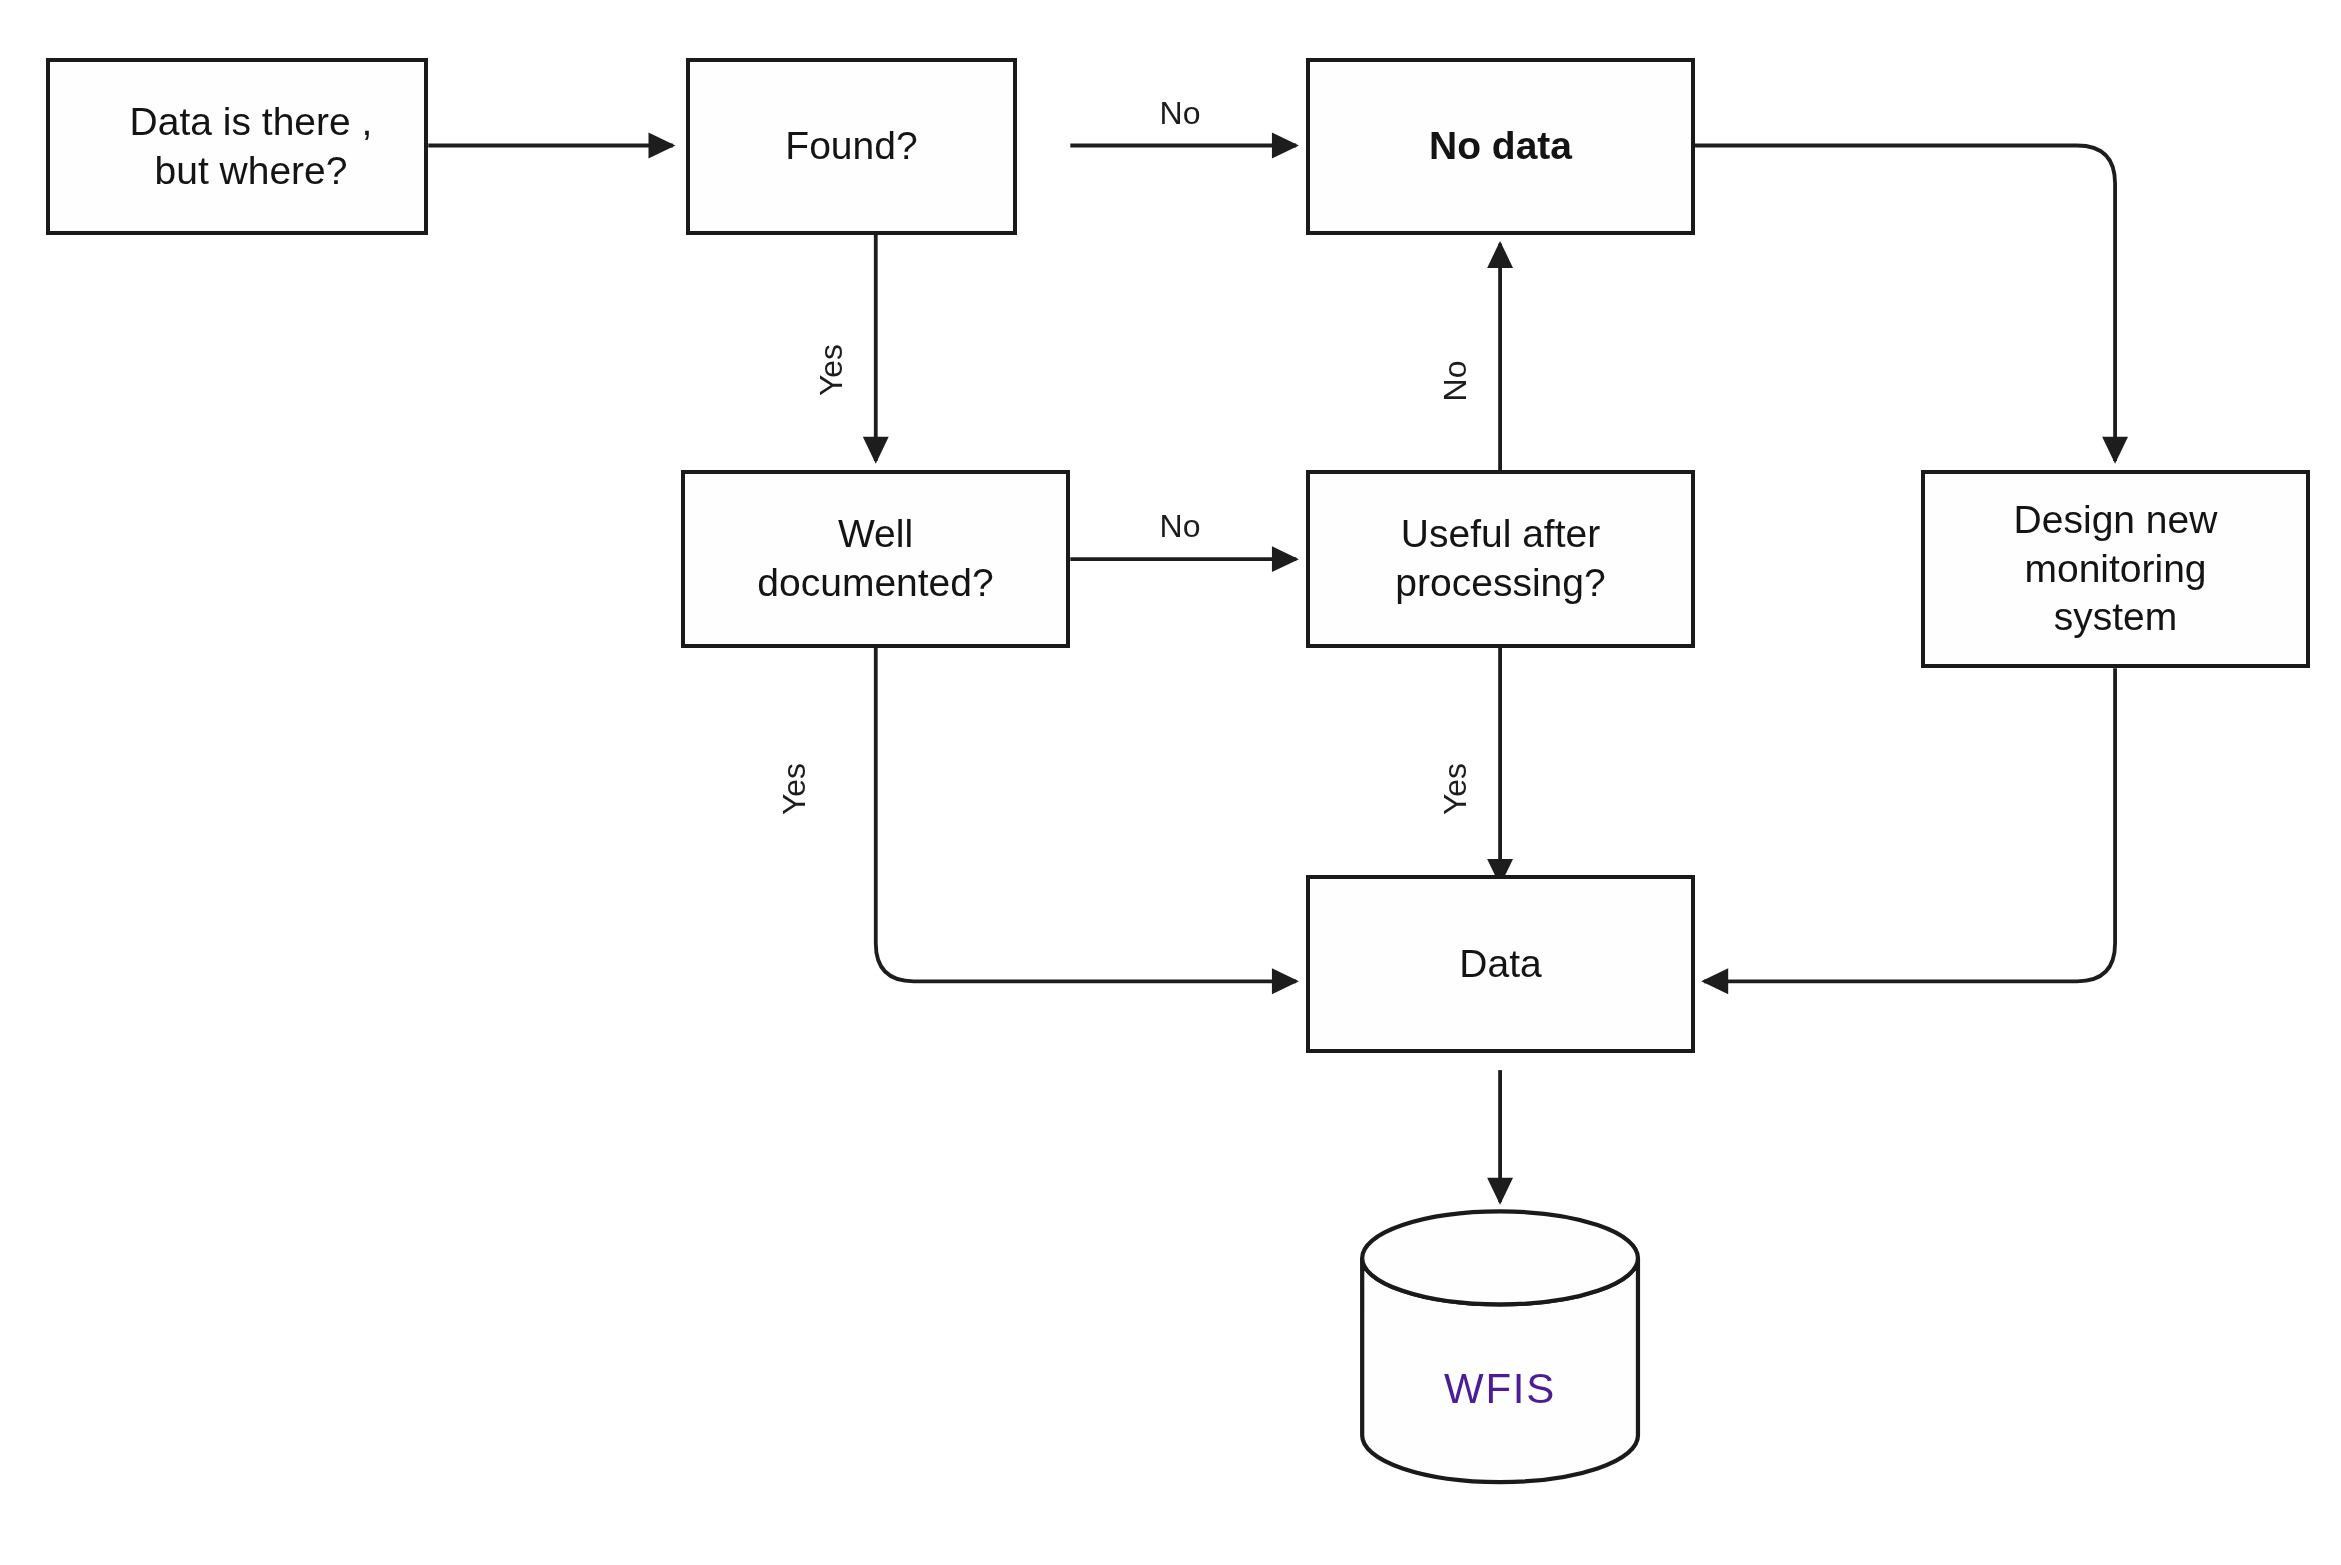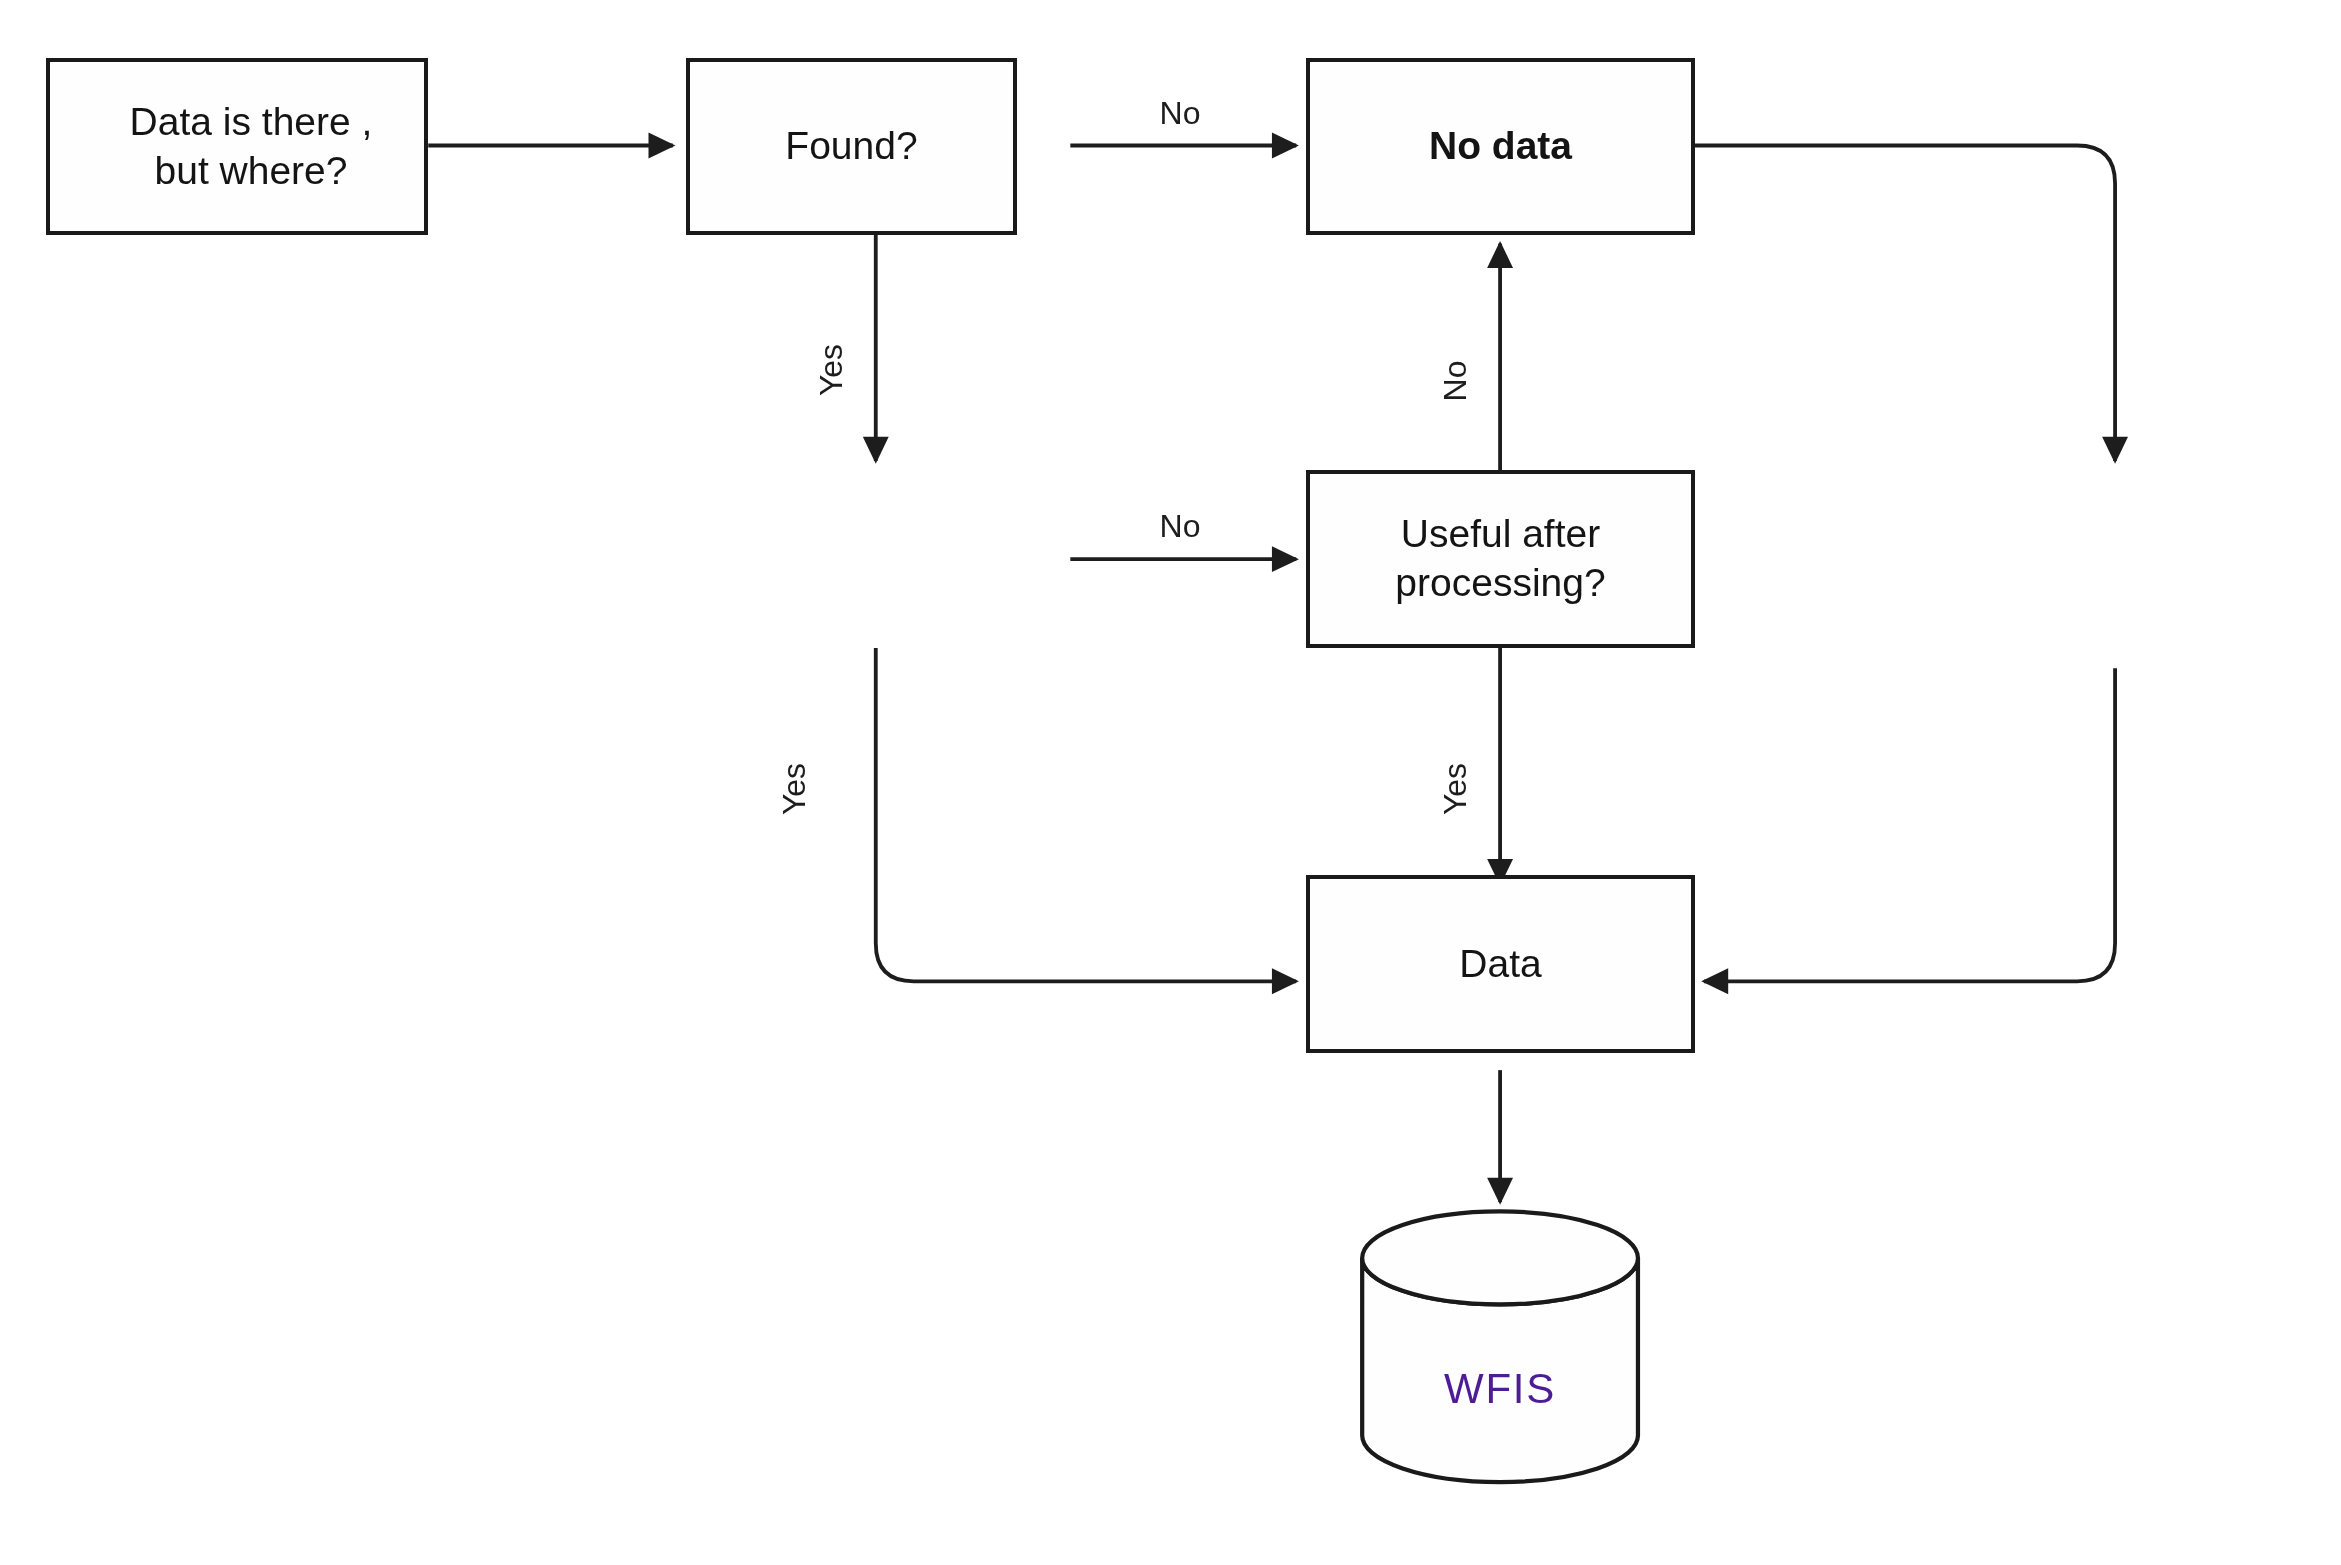--- a/index.html
+++ b/index.html
@@ -95,24 +95,29 @@
     </g>
   </svg>
 
   <div class="node" id="node-start">Data is there ,
 but where?</div>
 
   <div class="node" id="node-found">Found?</div>
 
   <div class="node" id="node-nodata">No data</div>
 
+  <div class="node" id="node-welldoc">Well
+documented?</div>
 
   <div class="node" id="node-useful">Useful after
 processing?</div>
 
+  <div class="node" id="node-design">Design new
+monitoring
+system</div>
 
   <div class="node" id="node-data">Data</div>
 
   <div class="edge-label" style="left:1180px; top:113px;">No</div>
 
   <div class="edge-label rotated" style="left:831px; top:370px;">Yes</div>
 
   <div class="edge-label" style="left:1180px; top:526px;">No</div>
 
   <div class="edge-label rotated" style="left:1455px; top:381px;">No</div>

